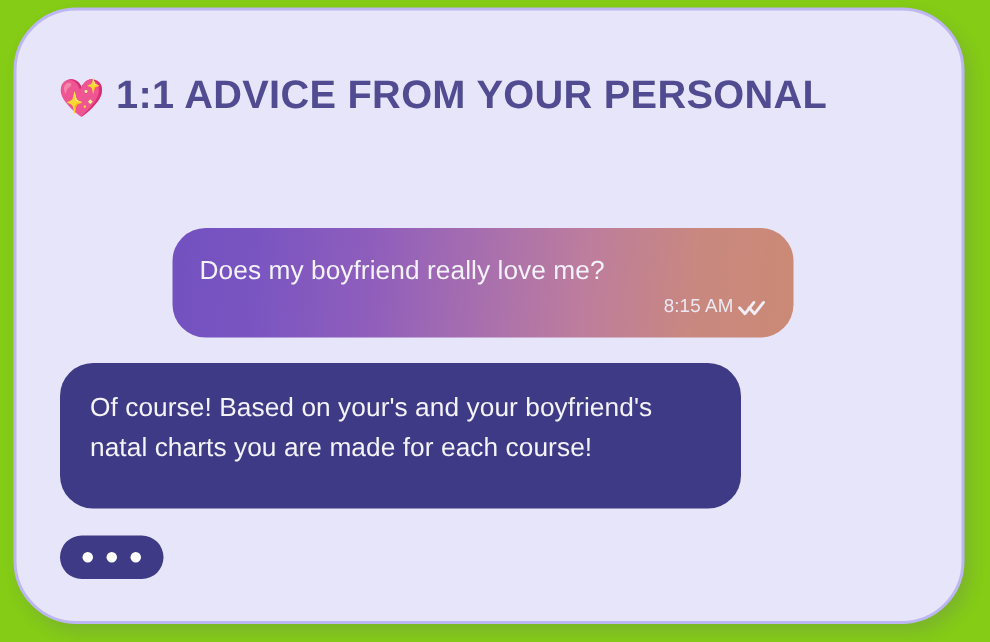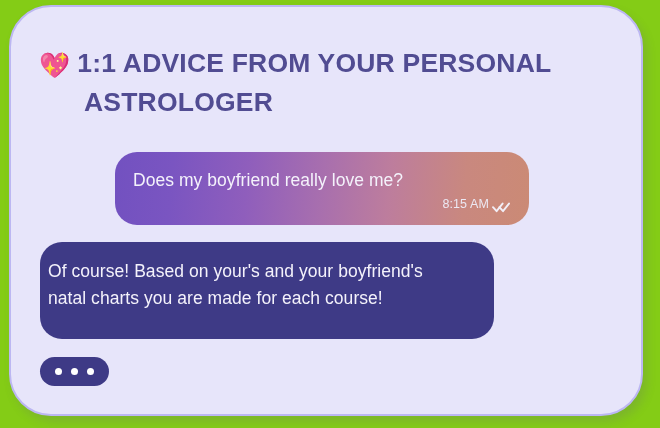--- a/index.html
+++ b/index.html
@@ -115,40 +115,40 @@
         #bd7d9d 66%,
         #c9887f 84%,
         #cb8a75 100%);
     border-radius: 22px;
   }
 
   
   .bubble-incoming {
     width: 454px;
     min-height: 97px;
-    padding: 16px 18px 9px 8px;
+    padding: 16px 18px 9px 20px;
     background: #3e3a86;
     border-radius: 22px;
   }
 
   .bubble-text {
     font-size: 17.5px;
     line-height: 27px;
     color: #f4f2fb;
     font-weight: normal;
     letter-spacing: 0.05px;
   }
   .bubble-text .line {
     display: block;
     white-space: nowrap;
   }
 
   .meta {
     display: flex;
-    align-items: center;
+    align-items: flex-start;
     justify-content: flex-end;
     gap: 1px;
     margin-top: 3px;
   }
   .meta-time {
     font-size: 12.5px;
     color: #ece8f2;
     letter-spacing: 0.1px;
   }
   .meta-time-incoming {
@@ -185,21 +185,20 @@
 <body>
 
 <div class="screen">
 
   <div class="chat-card">
 
     <div class="card-header">
       <span class="title-line title-line-1">
         <span class="title-emoji">💖</span><span>1:1 ADVICE FROM YOUR PERSONAL</span>
       </span>
-      <span class="title-line title-line-2">ASTROLOGER</span>
     </div>
 
     <div class="messages">
 
       <div class="msg-row row-outgoing">
         <div class="bubble bubble-outgoing">
           <div class="bubble-text">
             <span class="line">Does my boyfriend really love me?</span>
           </div>
           <div class="meta">

